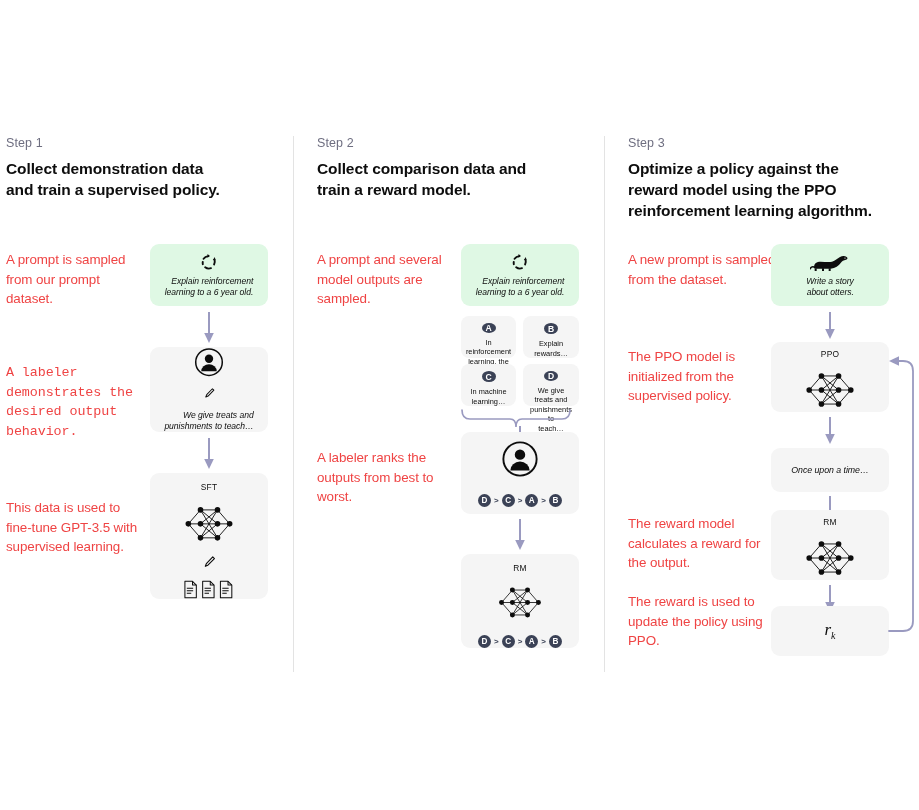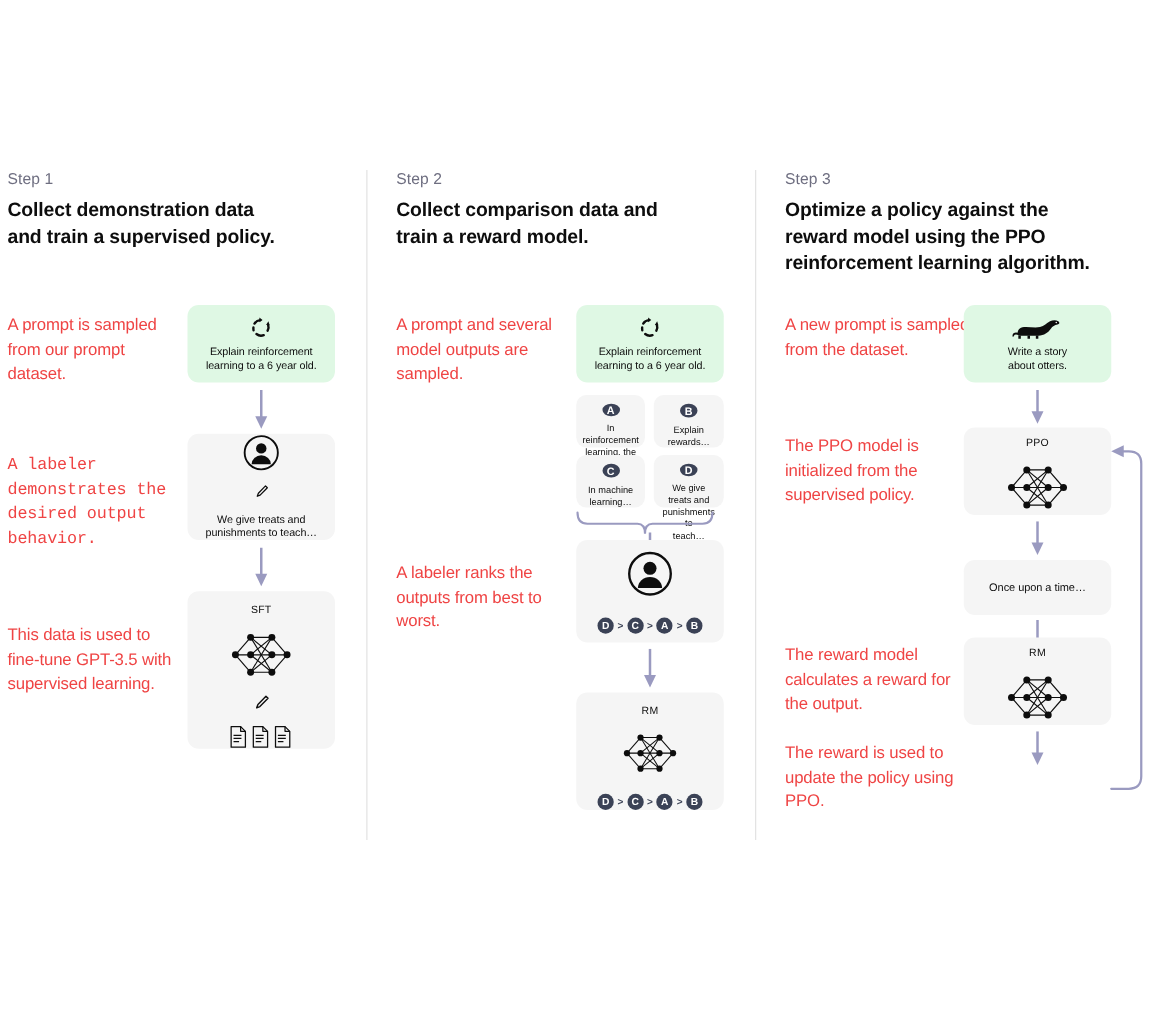--- a/index.html
+++ b/index.html
@@ -37,22 +37,22 @@
   }
 
   
   .card{
     position:absolute;border-radius:9px;box-sizing:border-box;
     display:flex;flex-direction:column;align-items:center;justify-content:center;
   }
   .card.green{background:#dff8e4;}
   .card.gray{background:#f5f5f5;gap:8px;}
   .card-text{
-    font-size:8.6px;line-height:11px;text-align:center;color:#0d0d0d;
-    padding:0 6px;letter-spacing:-.05px;
+    font-size:8.6px;line-height:11px;text-align:right;color:#0d0d0d;
+    padding:0 6px;letter-spacing:-.05px;font-style:italic;
   }
   .mini-label{font-size:8.4px;color:#0d0d0d;text-align:center;letter-spacing:.2px;}
 
   
   .arrow{position:absolute;}
 
   
   .chip{
     width:13px;height:13px;border-radius:50%;background:#3b4256;
     color:#fff;font-size:8.2px;font-weight:bold;
@@ -425,20 +425,23 @@
           <circle cx="80" cy="36" r="4.6"></circle>
         </g>
       </svg>
     </div>
 
     <svg class="arrow" style="left:196px;top:449px;" width="12" height="28">
       <line x1="6" y1="0" x2="6" y2="19" stroke="#9a9ac0" stroke-width="2"></line>
       <path d="M1.2 17 L6 27 L10.8 17 Z" fill="#9a9ac0"></path>
     </svg>
 
+    <div class="card gray" style="left:143px;top:470px;width:118px;height:50px;">
+      <div class="rk"><span>r</span><sub>k</sub></div>
+    </div>
 
     <svg class="arrow" style="left:258px;top:215px;" width="36" height="285">
       <path d="M3 280 h14 q10 0 10 -10 v-250 q0 -10 -10 -10 h-6" fill="none" stroke="#9a9ac0" stroke-width="1.8" stroke-linecap="round"></path>
       <path d="M13 5.2 L3 10 L13 14.8 Z" fill="#9a9ac0"></path>
     </svg>
   </div>
 
 </div>
 
 </body></html>

